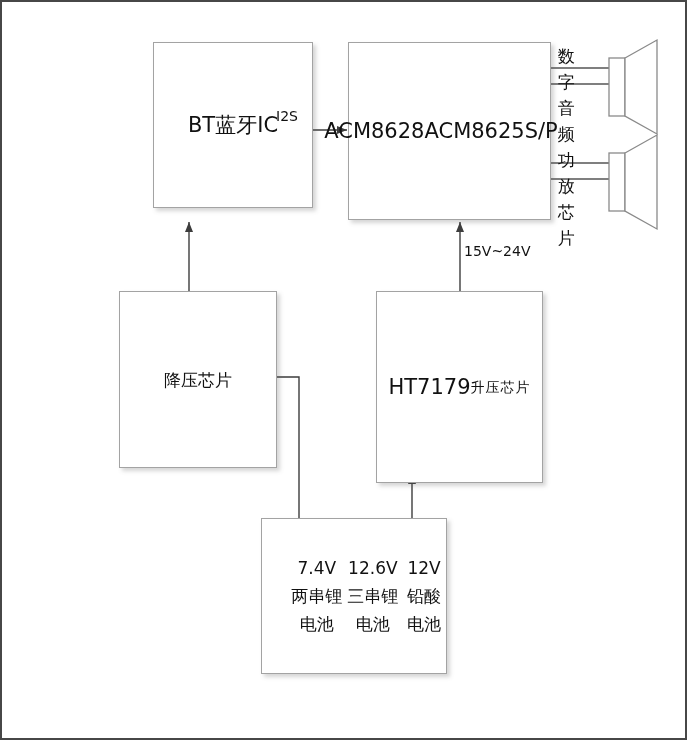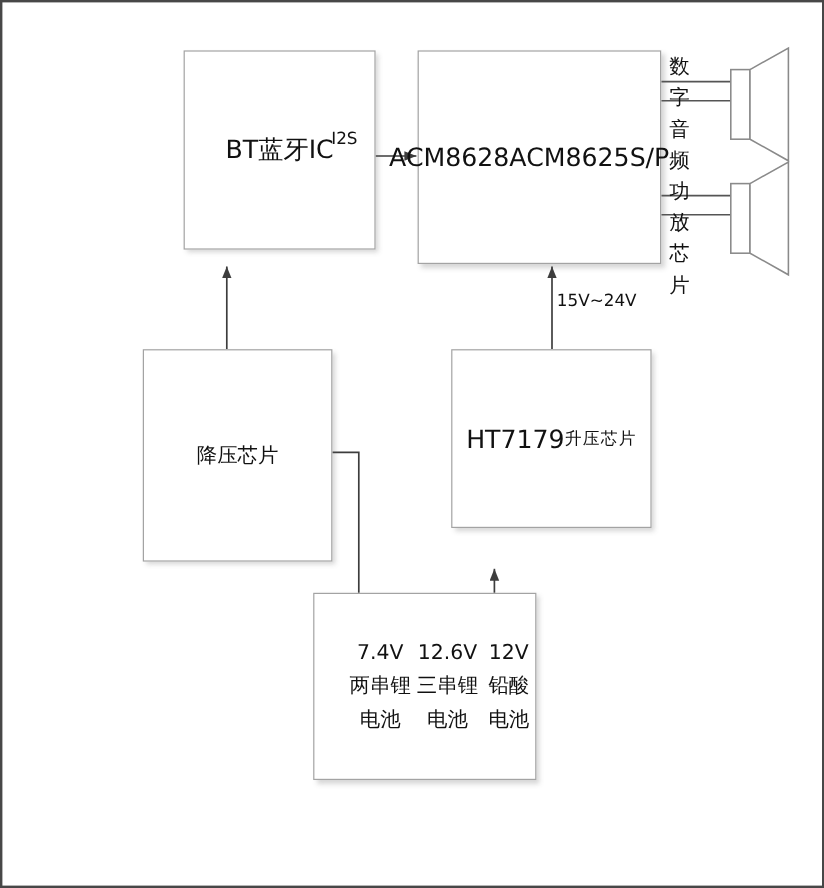--- a/index.html
+++ b/index.html
@@ -30,22 +30,22 @@
     display: flex;
     flex-direction: row;
     align-items: center;
     justify-content: center;
     text-align: center;
     color: #111111;
   }
   .box-bt      { left: 103px; top: 40px;  width: 160px; height: 166px; margin-left: 48px; }
   .box-amp     { left: 346px; top: 40px;  width: 203px; height: 178px; }
   .box-buck    { left: 117px; top: 289px; width: 158px; height: 177px; }
-  .box-boost   { left: 374px; top: 289px; width: 167px; height: 149px; }
-  .box-battery { left: 259px; top: 492px; width: 186px; height: 156px; padding-left: 28px; }
+  .box-boost   { left: 374px; top: 289px; width: 167px; height: 192px; }
+  .box-battery { left: 259px; top: 516px; width: 186px; height: 156px; padding-left: 28px; }
 
   .fs21 { font-size: 21px; line-height: 30px; }
   .fs17 { font-size: 17px; line-height: 28px; }
   .amp-sub { font-size: 17px; line-height: 26px; margin-top: 32px; }
   .boost-sub { font-size: 14px; line-height: 24px; letter-spacing: 1px; }
 
   .edge-label {
     position: absolute;
     font-size: 14px;
     line-height: 16px;

